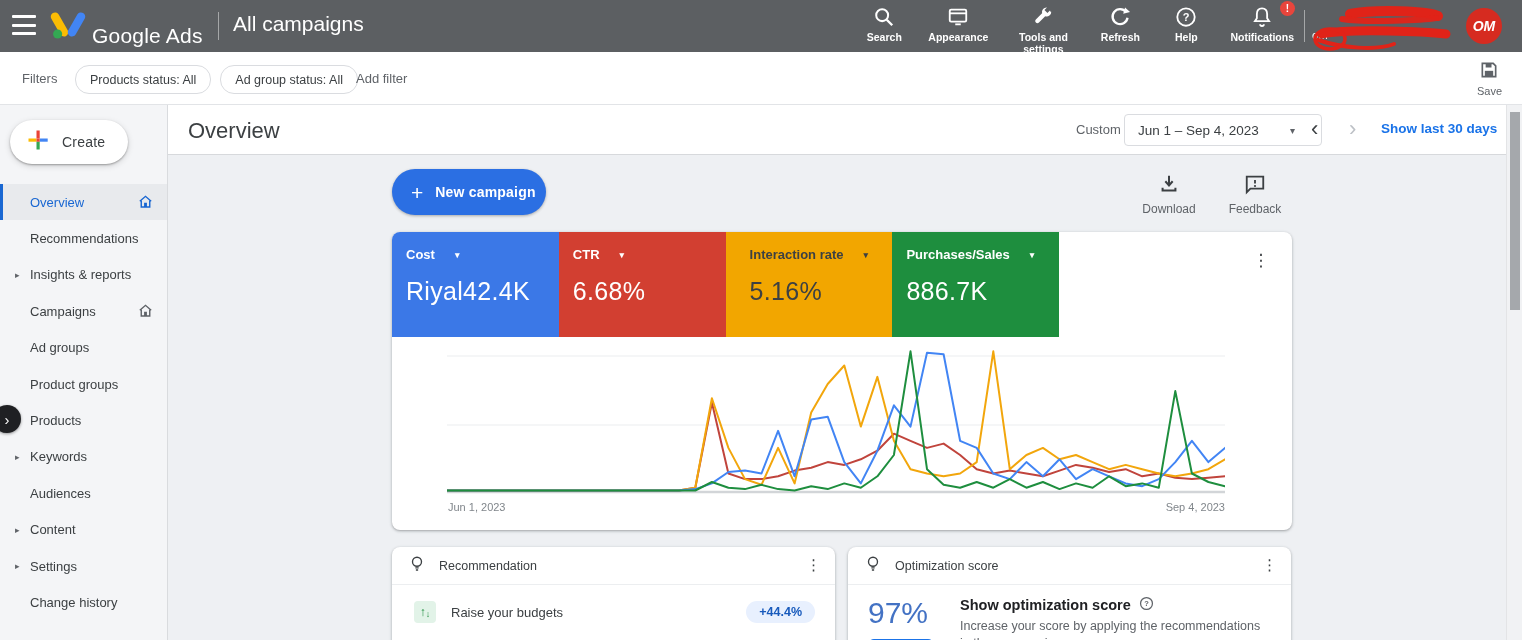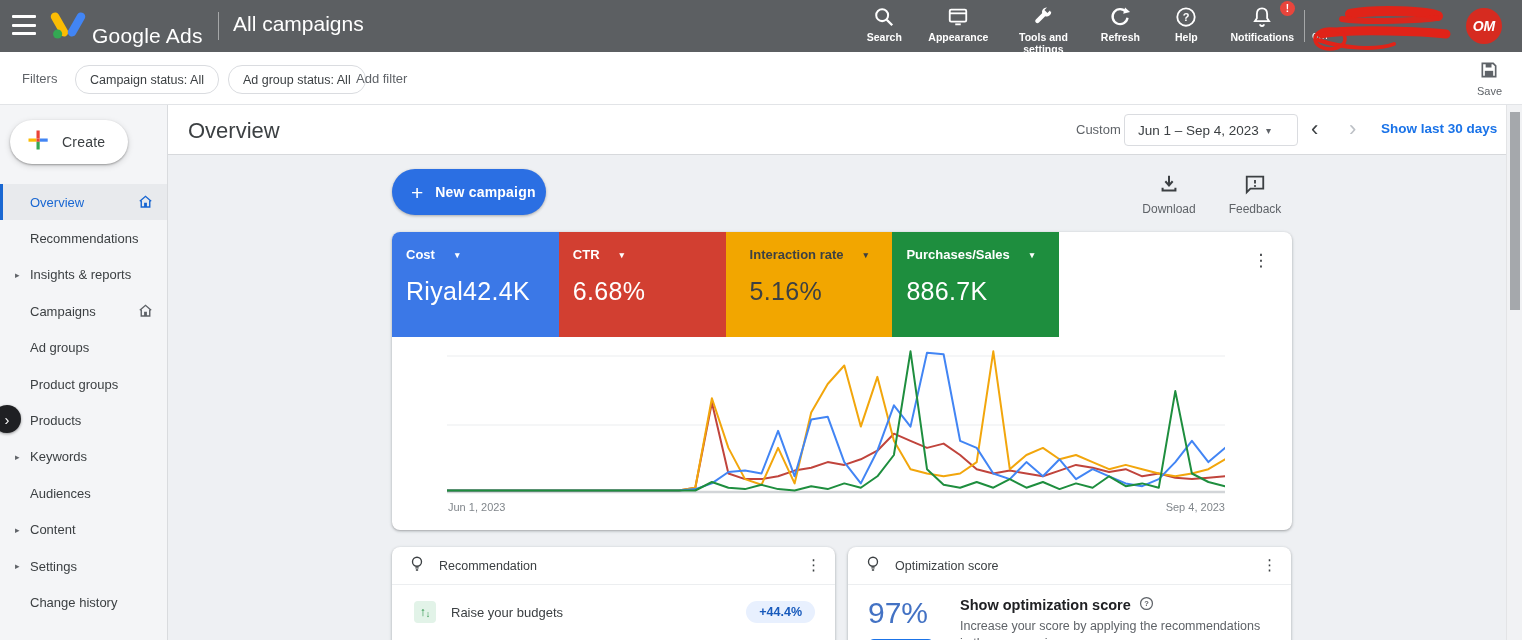--- a/index.html
+++ b/index.html
@@ -45,21 +45,21 @@
   .nav-item.selected{background:#e8eaed;color:#1967d2;}
   .nav-item.selected::before{content:"";position:absolute;left:0;top:0;bottom:0;width:3px;background:#1967d2;}
   .nav-arrow{position:absolute;left:15px;font-size:9px;color:#5f6368;}
   .nav-home{position:absolute;right:13px;top:50%;transform:translateY(-50%);display:flex;}
   .panel-toggle{position:absolute;left:-7px;top:300px;width:28px;height:28px;border-radius:50%;background:#1f2023;color:#fff;
                 display:flex;align-items:center;justify-content:center;font-size:15px;z-index:6;box-shadow:0 1px 3px rgba(0,0,0,.4);cursor:pointer;}
   
   .page-header{position:absolute;left:168px;top:105px;width:1338px;height:50px;background:#fff;border-bottom:1px solid #d7d9dc;box-sizing:border-box;}
   .page-title{position:absolute;left:20px;top:13px;font-size:22px;color:#3c4043;}
   .range-type{position:absolute;left:908px;top:17px;font-size:13px;color:#5f6368;}
-  .date-box{position:absolute;left:956px;top:9px;width:174px;height:32px;border:1px solid #dadce0;border-radius:4px;
+  .date-box{position:absolute;left:956px;top:9px;width:198px;height:32px;border:1px solid #dadce0;border-radius:4px;
             display:flex;align-items:center;padding:0 26px 0 13px;box-sizing:border-box;cursor:pointer;background:#fff;}
   .date-text{font-size:13.5px;color:#3c4043;white-space:nowrap;}
   .date-caret{margin-left:auto;font-size:10px;color:#5f6368;}
   .range-prev{position:absolute;left:1143px;top:13px;font-size:22px;color:#3c4043;cursor:pointer;line-height:1;}
   .range-next{position:absolute;left:1181px;top:13px;font-size:22px;color:#bdc1c6;cursor:pointer;line-height:1;}
   .quick-range{position:absolute;left:1213px;top:16px;font-size:13.5px;color:#1a73e8;font-weight:bold;cursor:pointer;}
   
   .new-campaign{position:absolute;left:392px;top:169px;width:154px;height:46px;border-radius:23px;background:#2b6fe3;color:#fff;
                 display:flex;align-items:center;gap:12px;padding-left:19px;box-sizing:border-box;cursor:pointer;
                 box-shadow:0 1px 3px rgba(0,0,0,.3);}
@@ -196,21 +196,21 @@
       </svg>
     </div>
     <div class="avatar">
       <span>OM</span>
     </div>
   </div>
 
   <div class="filtersbar">
     <div class="filters-label">Filters</div>
     <div class="chips" id="filter-chips">
-        <div class="chip">Campaign status: All</div>
+        <div class="chip">Products status: All</div>
         <div class="chip">Ad group status: All</div>
       </div>
     <div class="add-filter">Add filter</div>
     <div class="save-btn">
       <span>
         <svg width="20" height="20" viewBox="0 0 24 24">
           <path d="M4 4 h13 l3 3 v13 H4 z" fill="none" stroke="#5f6368" stroke-width="2"></path>
           <rect x="8" y="4" width="7" height="5" fill="#5f6368"></rect>
           <rect x="7" y="13" width="10" height="7" fill="#5f6368"></rect>
         </svg>

